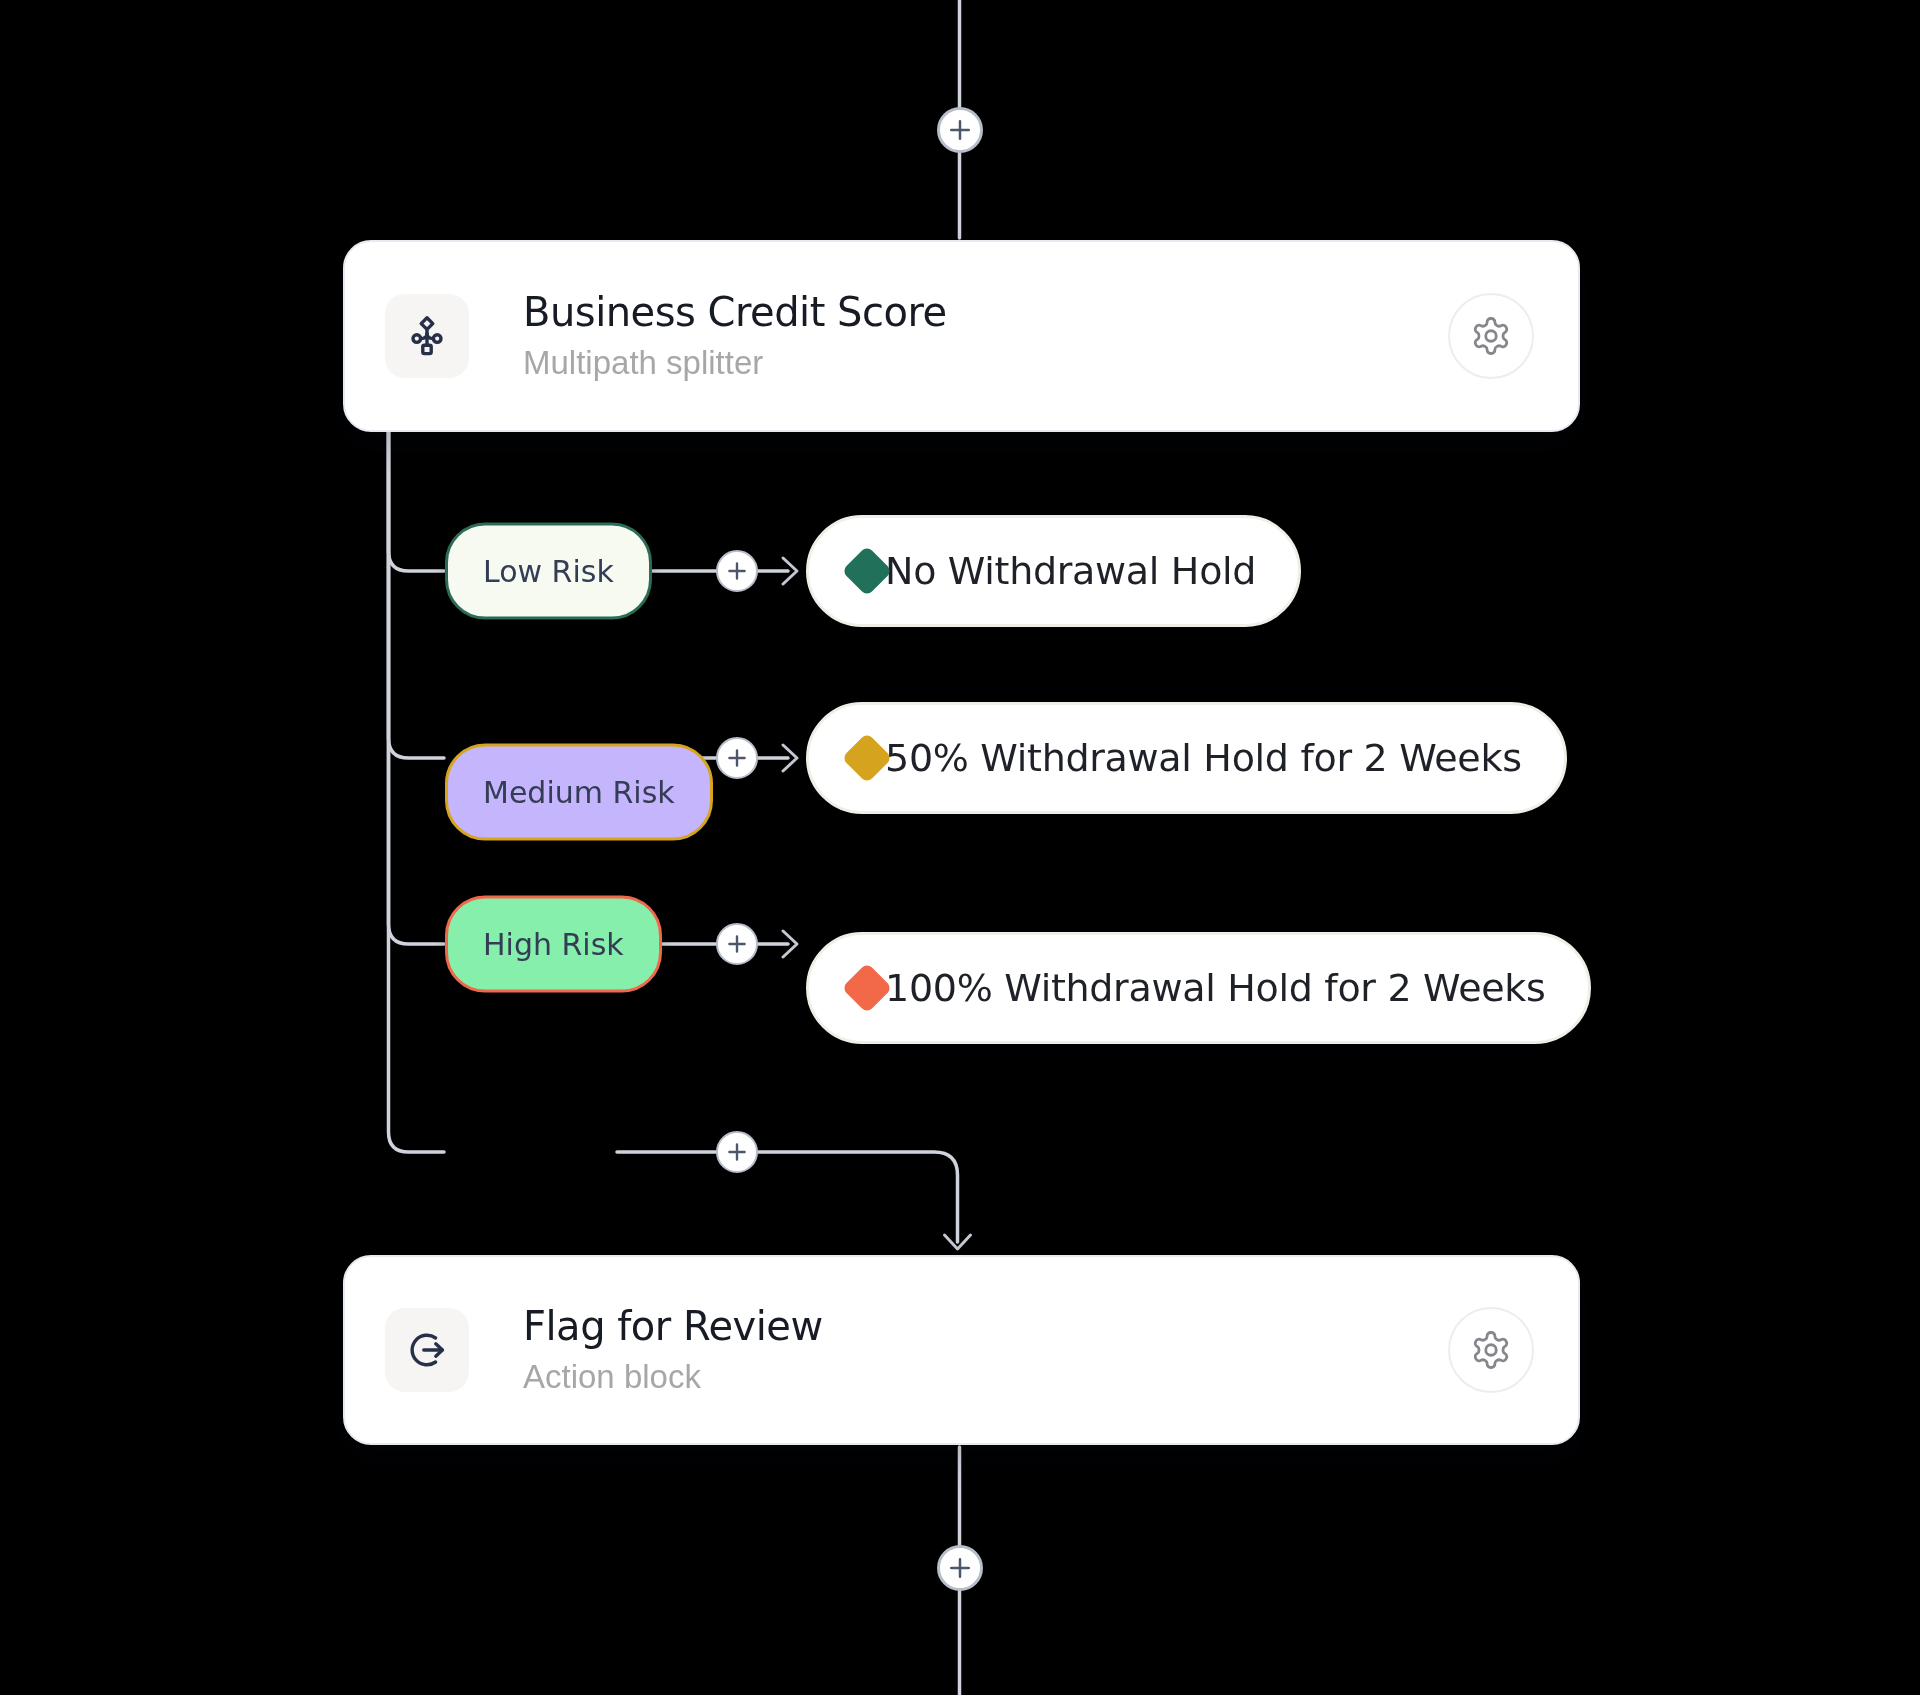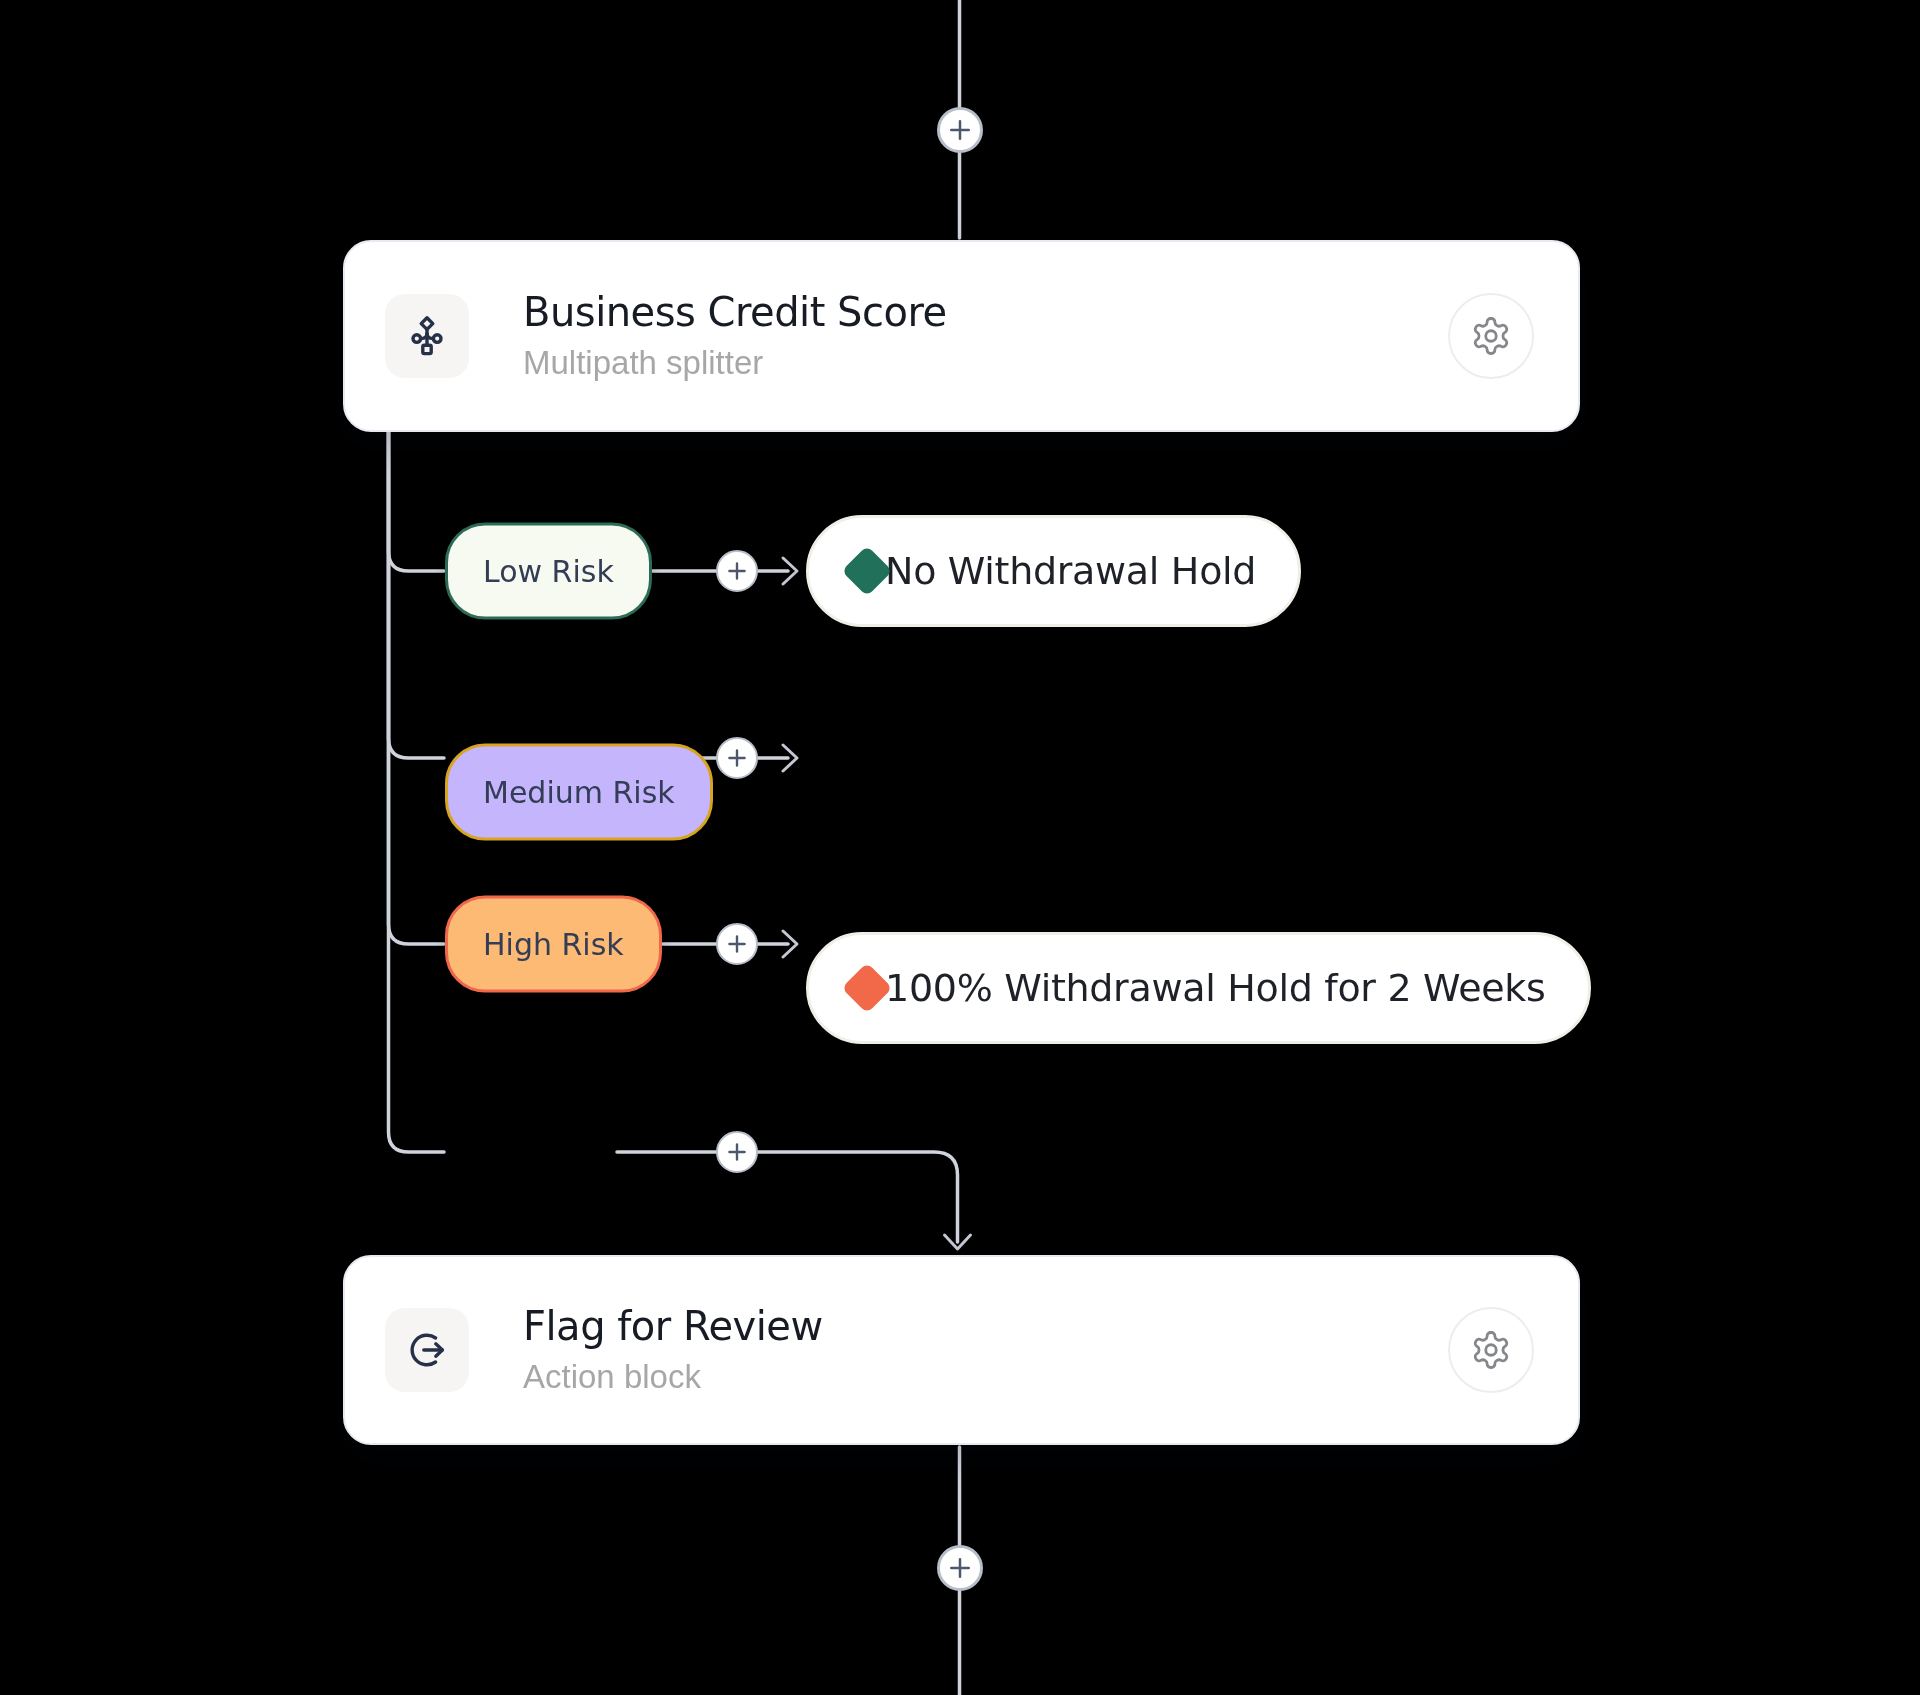--- a/index.html
+++ b/index.html
@@ -183,27 +183,31 @@
       </svg>
     </button>
   </div>
 
   <div class="branch-pill" style="top: 571px; border-color: rgb(44, 107, 85); background-color: rgb(246, 250, 240);">
     <span class="branch-label">Low Risk</span>
   </div>
   <div class="branch-pill" style="top: 792px; border-color: rgb(214, 164, 31); background-color: #c4b5fd;">
     <span class="branch-label">Medium Risk</span>
   </div>
-  <div class="branch-pill" style="top: 944px; border-color: rgb(240, 104, 74); background-color: #fdba74;">
+  <div class="branch-pill" style="top: 944px; border-color: rgb(240, 104, 74); background-color: #86efac;">
     <span class="branch-label">High Risk</span>
   </div>
 
   <div class="outcome-pill" style="top:571px">
     <span class="diamond" style="background-color: rgb(32, 112, 90);"></span>
     <span class="outcome-text">No Withdrawal Hold</span>
+  </div>
+  <div class="outcome-pill" style="top:758px">
+    <span class="diamond" style="background-color: rgb(214, 163, 31);"></span>
+    <span class="outcome-text">50% Withdrawal Hold for 2 Weeks</span>
   </div>
   <div class="outcome-pill" style="top:988px">
     <span class="diamond" style="background-color: rgb(242, 105, 74);"></span>
     <span class="outcome-text">100% Withdrawal Hold for 2 Weeks</span>
   </div>
 
   <div class="node-card card-action">
     <div class="icon-tile">
       <svg viewBox="0 0 24 24" fill="none" stroke="#273049" stroke-width="1.7" stroke-linecap="round" stroke-linejoin="round" style="stroke: rgb(39, 48, 73);">
         <path d="M16.3 6 A7.4 7.4 0 1 0 16.3 18"></path>

